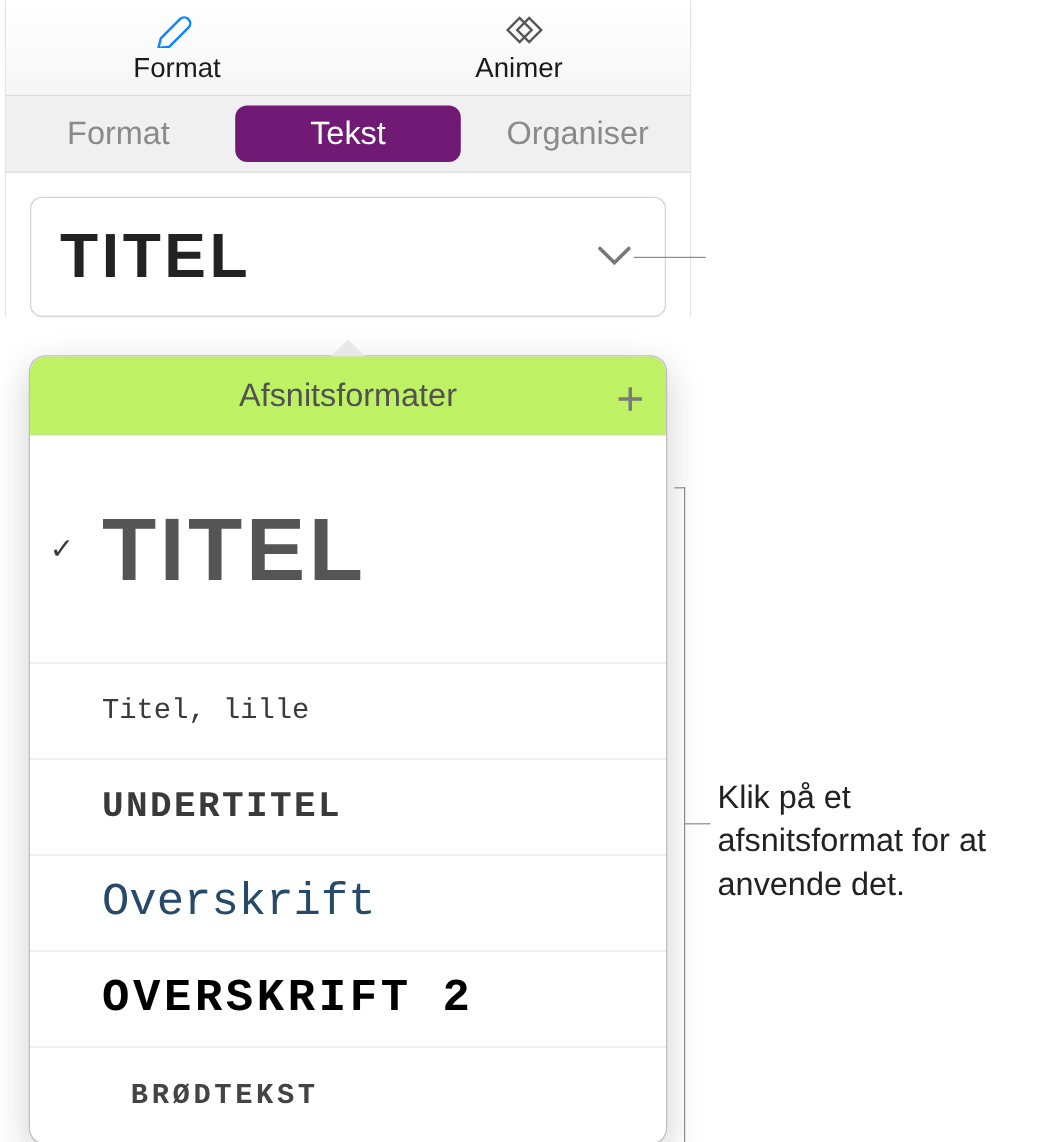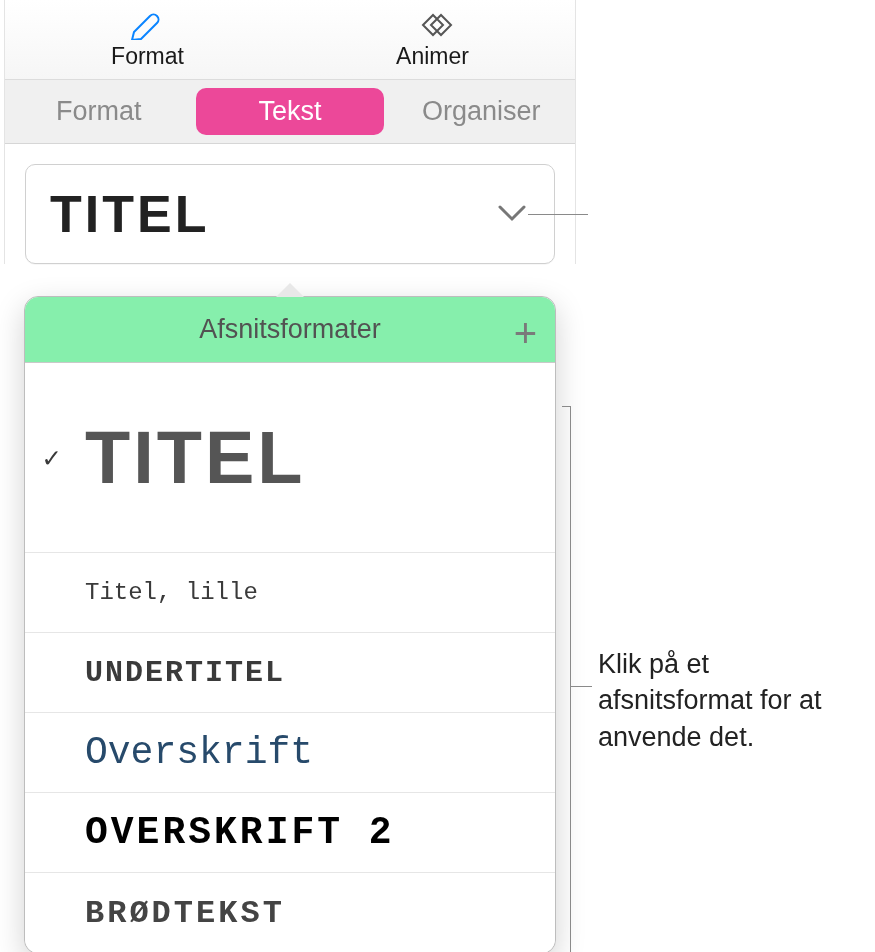--- a/index.html
+++ b/index.html
@@ -49,21 +49,21 @@
     background: #f0f0f0;
     border-bottom: 1px solid #d6d6d6;
   }
   .subtab {
     flex: 1;
     text-align: center;
     font-size: 27px;
     color: #8a8a8a;
   }
   .subtab.active {
-    background: #ec4899;
+    background: #701a75;
     color: #fff;
     border-radius: 10px;
     margin: 22px 4px;
     padding: 8px 0;
     font-weight: 500;
   }
 
   .content {
     padding: 20px 20px 0 20px;
     background: #fff;
@@ -115,21 +115,21 @@
     border-right: 14px solid transparent;
     border-bottom: 14px solid #e8e8e8;
   }
   .popover-header {
     display: flex;
     align-items: center;
     justify-content: center;
     position: relative;
     height: 66px;
     border-bottom: 1px solid #c9c9c9;
-    background: #86efac;
+    background: #bef264;
     border-radius: 14px 14px 0 0;
     font-size: 27px;
     color: #525252;
   }
   .popover-header .add {
     position: absolute;
     right: 18px;
     top: 14px;
     font-size: 40px;
     font-weight: 300;
@@ -168,21 +168,21 @@
     font-size: 74px;
     font-weight: 900;
     letter-spacing: 3px;
     color: #555;
     text-transform: uppercase;
   }
   .style-titel-lille { font-size: 24px; }
   .style-undertitel { font-size: 30px; letter-spacing: 2px; text-transform: uppercase; font-weight: 600;}
   .style-overskrift { font-size: 38px; color: #274a6b; }
   .style-overskrift2 { font-size: 38px; color: #000000; text-transform: uppercase; letter-spacing: 3px; font-weight: 700;}
-  .style-brodtekst { font-size: 32px; letter-spacing: 3px; text-transform: uppercase; font-weight: 700; color:#444;}
+  .style-brodtekst { font-size: 24px; letter-spacing: 3px; text-transform: uppercase; font-weight: 700; color:#444;margin-left:24px;}
 
   
   .callout {
     position: absolute;
     font-size: 27px;
     line-height: 1.35;
     color: #222;
   }
   .callout .leader {
     position: absolute;

